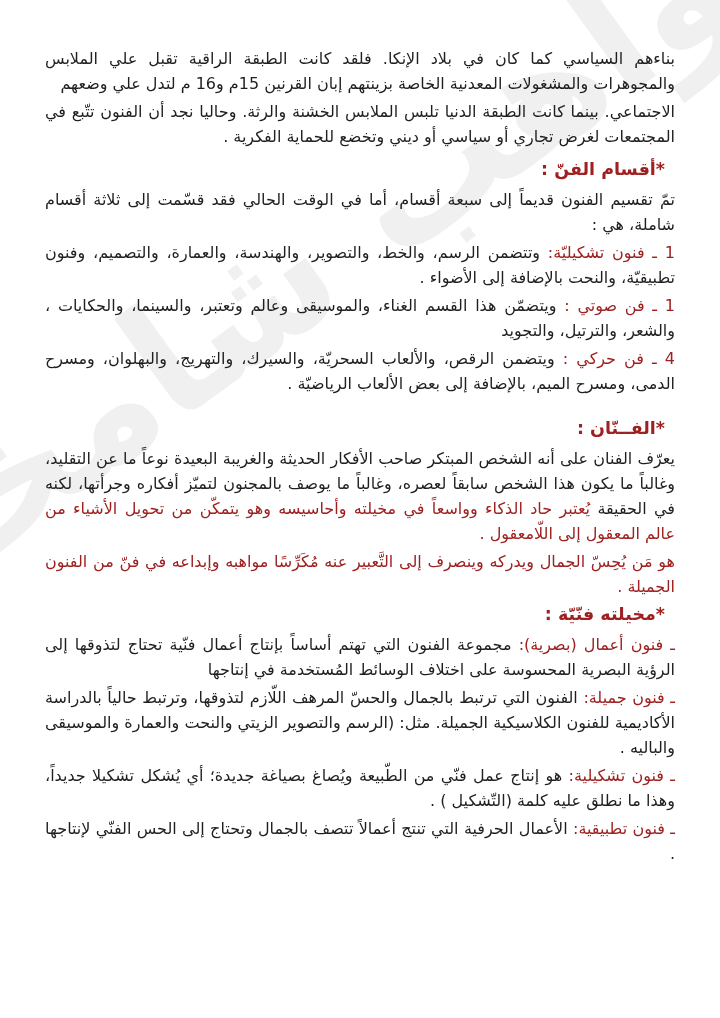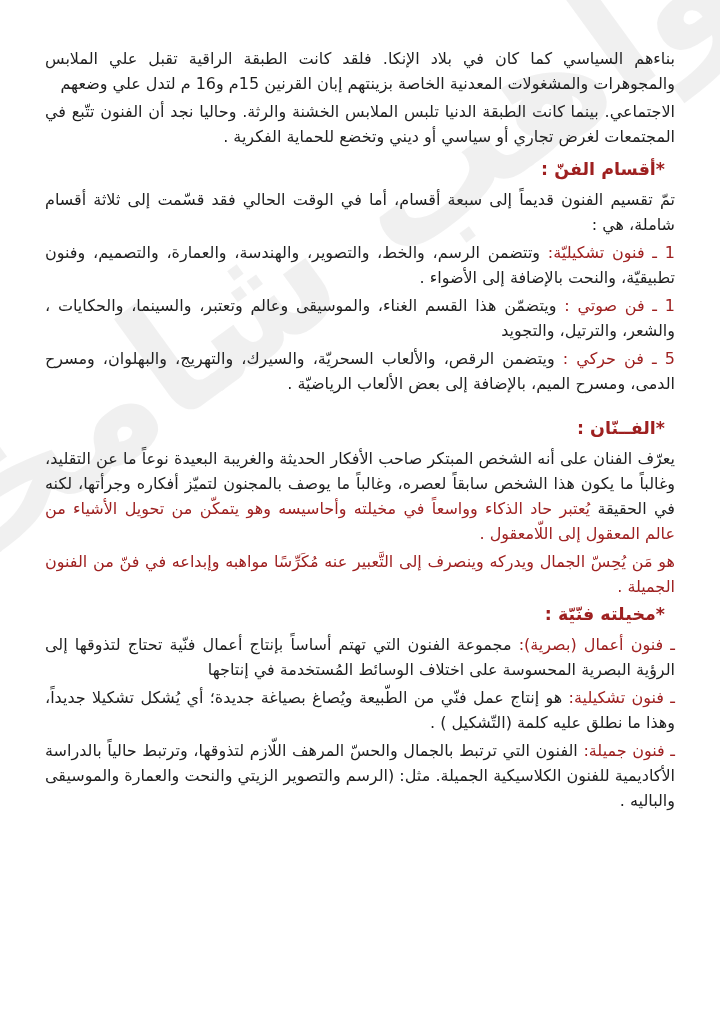--- a/index.html
+++ b/index.html
@@ -63,22 +63,23 @@
 
 <div class="page">
   <div class="watermark">مواهب شامخة</div>
   <div class="content">
       <div class="block block-p"><span class="run run-ink">بناءهم السياسي كما كان في بلاد الإنكا. فلقد كانت الطبقة الراقية تقبل علي الملابس والمجوهرات والمشغولات المعدنية الخاصة بزينتهم إبان القرنين 15م و16 م لتدل علي وضعهم</span></div>
       <div class="block block-p gap-md"><span class="run run-ink">الاجتماعي. بينما كانت الطبقة الدنيا تلبس الملابس الخشنة والرثة. وحاليا نجد أن الفنون تتّبع في المجتمعات لغرض تجاري أو سياسي أو ديني وتخضع للحماية الفكرية .</span></div>
       <div class="block block-h gap-sm"><span class="run run-red">*أقسام الفنّ :</span></div>
       <div class="block block-p"><span class="run run-ink">تمّ تقسيم الفنون قديماً إلى سبعة أقسام، أما في الوقت الحالي فقد قسّمت إلى ثلاثة أقسام شاملة، هي :</span></div>
       <div class="block block-p"><span class="run run-red">1 ـ فنون تشكيليّة: </span><span class="run run-ink">وتتضمن الرسم، والخط، والتصوير، والهندسة، والعمارة، والتصميم، وفنون تطبيقيّة، والنحت بالإضافة إلى الأضواء .</span></div>
       <div class="block block-p"><span class="run run-red">1 ـ فن صوتي : </span><span class="run run-ink">ويتضمّن هذا القسم الغناء، والموسيقى وعالم وتعتبر، والسينما، والحكايات ، والشعر، والترتيل، والتجويد</span></div>
-      <div class="block block-p"><span class="run run-red">5 ـ فن حركي : </span><span class="run run-ink">ويتضمن الرقص، والألعاب السحريّة، والسيرك، والتهريج، والبهلوان، ومسرح الدمى، ومسرح الميم، بالإضافة إلى بعض الألعاب الرياضيّة .</span></div>
+      <div class="block block-p"><span class="run run-red">4 ـ فن حركي : </span><span class="run run-ink">ويتضمن الرقص، والألعاب السحريّة، والسيرك، والتهريج، والبهلوان، ومسرح الدمى، ومسرح الميم، بالإضافة إلى بعض الألعاب الرياضيّة .</span></div>
       <div class="block block-h gap-lg"><span class="run run-red">*الفــنّان :</span></div>
       <div class="block block-p gap-md"><span class="run run-ink">يعرّف الفنان على أنه الشخص المبتكر صاحب الأفكار الحديثة والغريبة البعيدة نوعاً ما عن التقليد، وغالباً ما يكون هذا الشخص سابقاً لعصره، وغالباً ما يوصف بالمجنون لتميّز أفكاره وجرأتها، لكنه في الحقيقة </span><span class="run run-red">يُعتبر حاد الذكاء وواسعاً في مخيلته وأحاسيسه وهو يتمكّن من تحويل الأشياء من عالم المعقول إلى اللّامعقول .</span></div>
       <div class="block block-p gap-md"><span class="run run-red">هو مَن يُحِسّ الجمال ويدركه وينصرف إلى التَّعبير عنه مُكَرِّسًا مواهبه وإبداعه في فنّ من الفنون الجميلة .</span></div>
       <div class="block block-h gap-md"><span class="run run-red">*مخيلته فنّيّة :</span></div>
       <div class="block block-p"><span class="run run-red">ـ فنون أعمال (بصرية): </span><span class="run run-ink">مجموعة الفنون التي تهتم أساساً بإنتاج أعمال فنّية تحتاج لتذوقها إلى الرؤية البصرية المحسوسة على اختلاف الوسائط المُستخدمة في إنتاجها</span></div>
+      <div class="block block-p"><span class="run run-red">ـ فنون جميلة: </span><span class="run run-ink">الفنون التي ترتبط بالجمال والحسّ المرهف اللّازم لتذوقها، وترتبط حالياً بالدراسة الأكاديمية للفنون الكلاسيكية الجميلة. مثل: (الرسم والتصوير الزيتي والنحت والعمارة والموسيقى والباليه .</span></div>
       <div class="block block-p"><span class="run run-red">ـ فنون تشكيلية: </span><span class="run run-ink">هو إنتاج عمل فنّي من الطّبيعة ويُصاغ بصياغة جديدة؛ أي يُشكل تشكيلا جديداً، وهذا ما نطلق عليه كلمة (التّشكيل ) .</span></div>
-      <div class="block block-p"><span class="run run-red">ـ فنون جميلة: </span><span class="run run-ink">الفنون التي ترتبط بالجمال والحسّ المرهف اللّازم لتذوقها، وترتبط حالياً بالدراسة الأكاديمية للفنون الكلاسيكية الجميلة. مثل: (الرسم والتصوير الزيتي والنحت والعمارة والموسيقى والباليه .</span></div>
+      <div class="block block-p"><span class="run run-red">ـ فنون تطبيقية: </span><span class="run run-ink">الأعمال الحرفية التي تنتج أعمالاً تتصف بالجمال وتحتاج إلى الحس الفنّي لإنتاجها .</span></div>
     </div>
 </div>
 
 </body></html>

